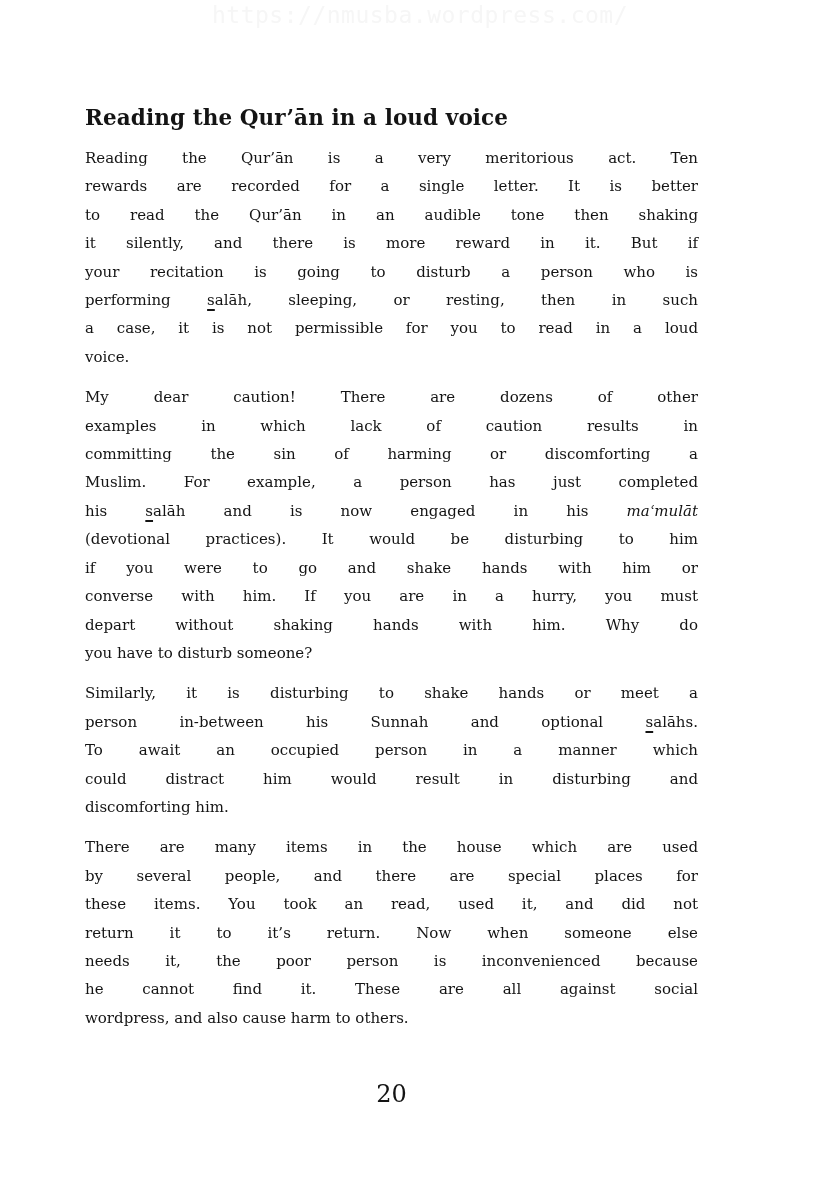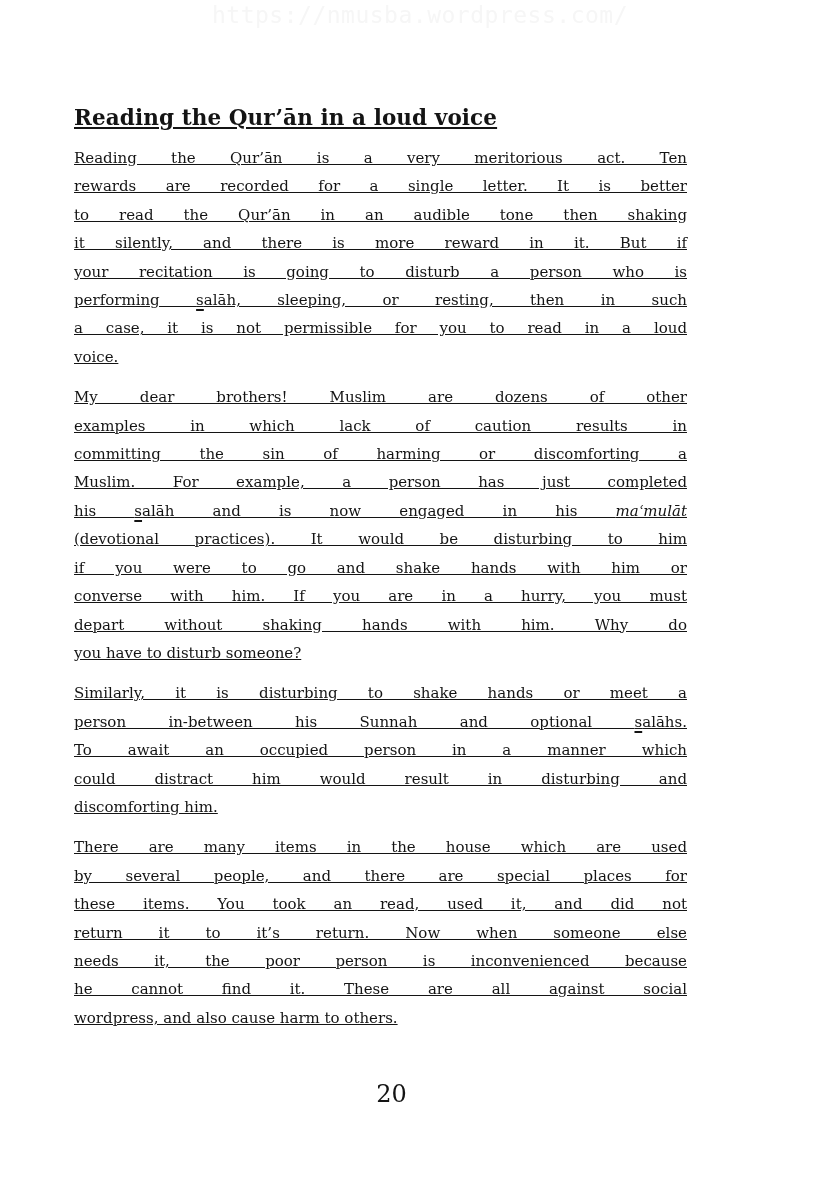--- a/index.html
+++ b/index.html
@@ -22,24 +22,23 @@
     width: 100%;
     text-align: center;
     font-family: "DejaVu Sans Mono", "Liberation Mono", monospace;
     font-size: 23px;
     letter-spacing: 0.5px;
     color: var(--wm, #f6f6f6);
     user-select: none;
   }
   .column {
     position: absolute;
-    left: 74px;
+    left: 85px;
     top: 104px;
     width: 613px;
-    text-decoration: underline;
   }
   .section-heading {
     font-size: 21.5px;
     line-height: 28px;
     font-weight: 700;
     margin: 17px 0 12px 0;
     letter-spacing: 0.1px;
   }
   .section-heading:first-child {
     margin-top: 0;
@@ -89,21 +88,21 @@
         <div class="line">Reading the Qur’ān is a very meritorious act. Ten</div>
         <div class="line">rewards are recorded for a single letter. It is better</div>
         <div class="line">to read the Qur’ān in an audible tone then shaking</div>
         <div class="line">it silently, and there is more reward in it. But if</div>
         <div class="line">your recitation is going to disturb a person who is</div>
         <div class="line">performing <span class="u">s</span>alāh, sleeping, or resting, then in such</div>
         <div class="line">a case, it is not permissible for you to read in a loud</div>
         <div class="line last">voice.</div>
       </div>
       <div class="para">
-        <div class="line">My dear brothers! Muslim are dozens of other</div>
+        <div class="line">My dear caution! There are dozens of other</div>
         <div class="line">examples in which lack of caution results in</div>
         <div class="line">committing the sin of harming or discomforting a</div>
         <div class="line">Muslim. For example, a person has just completed</div>
         <div class="line">his <span class="u">s</span>alāh and is now engaged in his <i>maʿmulāt</i></div>
         <div class="line">(devotional practices). It would be disturbing to him</div>
         <div class="line">if you were to go and shake hands with him or</div>
         <div class="line">converse with him. If you are in a hurry, you must</div>
         <div class="line">depart without shaking hands with him. Why do</div>
         <div class="line last">you have to disturb someone?</div>
       </div>

